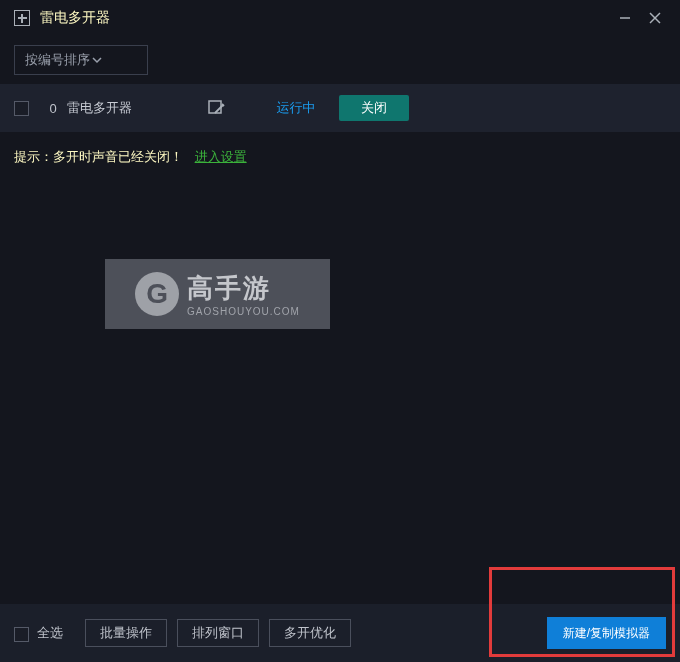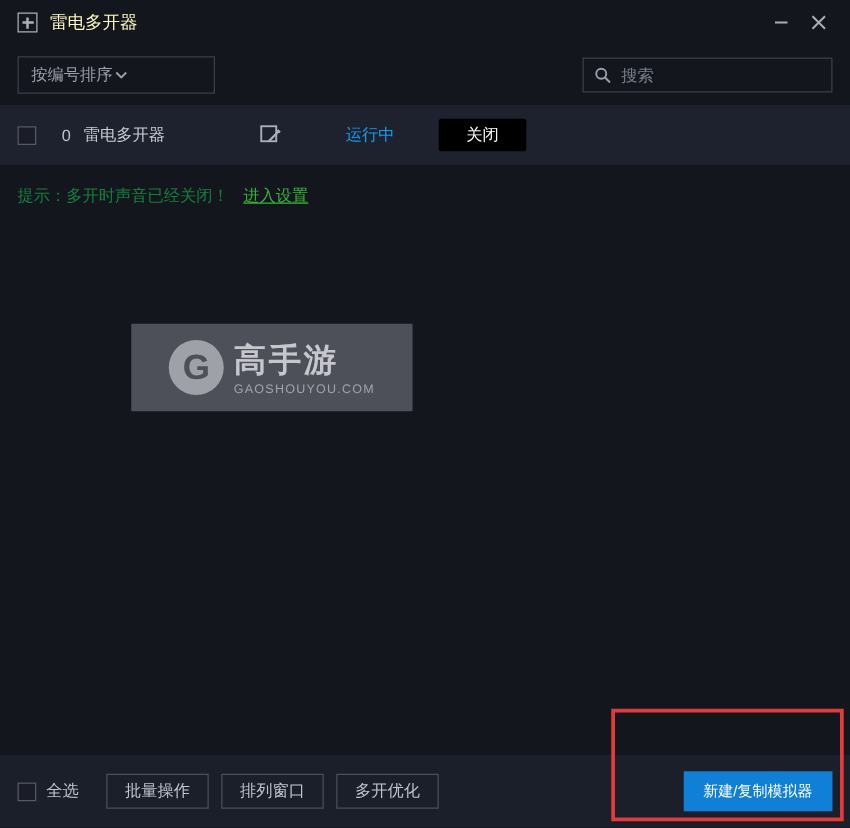--- a/index.html
+++ b/index.html
@@ -40,21 +40,21 @@
   color: #aab0b8; cursor: pointer;
 }
 .topbar {
   height: 48px;
   display: flex;
   align-items: center;
   padding: 0 14px;
   gap: 14px;
 }
 .sort-select {
-  width: 158px; height: 30px;
+  width: 134px; height: 30px;
   border: 1px solid #3a3f4d;
   display: flex; align-items: center;
   padding: 0 10px;
   color: #9aa0ac;
   cursor: pointer;
   justify-content: flex-start;
   background: #14161e;
 }
 .sort-select .chev { color: #9aa0ac; }
 .spacer { flex: 1; }
@@ -82,33 +82,33 @@
   border: 1px solid #555a68;
   background: #1a1d27;
   cursor: pointer;
 }
 .row .idx { width: 28px; text-align: center; color: #c0c4cc; margin-left: 10px; }
 .row .name { flex: 0 0 140px; color: #c8ccd4; }
 .row .edit-icon { width: 24px; color: #aab0b8; cursor: pointer; margin-right: 30px; }
 .row .status { width: 70px; color: #1a9df0; text-align: center; }
 .btn-close {
   width: 70px; height: 26px;
-  background: #000000;
+  background: #0f766e;
   color: #fff;
   border: none;
   border-radius: 2px;
   font-size: 13px;
   cursor: pointer;
-  margin-left: 20px;
+  margin-left: 8px;
 }
 .hint {
   padding: 16px 14px;
   font-size: 13px;
 }
-.hint .ht { color: #15803d; }
+.hint .ht { color: #fef9c3; }
 .hint .lk { color: #3bb23b; text-decoration: underline; margin-left: 8px; cursor: pointer; margin-top: 24px; }
 .watermark {
   position: absolute;
   left: 105px; top: 259px;
   width: 225px; height: 70px;
   background: #4d5059;
   display: flex; align-items: center; justify-content: center;
   gap: 8px;
 }
 .watermark .wm-logo {
@@ -122,21 +122,21 @@
 .watermark .wm-text .wm2 { color: #a0a3aa; font-size: 10px; letter-spacing: 1px; }
 .bottombar {
   position: absolute;
   left: 0; bottom: 0;
   width: 100%; height: 58px;
   background: #1b1f2a;
   display: flex; align-items: center;
   padding: 0 14px;
   gap: 10px;
 }
-.bottombar .chk-wrap { display: flex; align-items: center; gap: 8px; margin-right: 12px; }
+.bottombar .chk-wrap { display: flex; align-items: flex-end; gap: 8px; margin-right: 12px; }
 .btn-outline {
   height: 28px;
   padding: 0 14px;
   border: 1px solid #4a4f5c;
   background: transparent;
   color: #c0c4cc;
   font-size: 13px;
   cursor: pointer;
 }
 .btn-primary {
@@ -179,29 +179,20 @@
 <div class="topbar">
   <div class="sort-select">
     <span>按编号排序</span>
     <span class="chev">
       <svg width="14" height="14" viewBox="0 0 14 14">
           <polyline points="3,5 7,9 11,5" fill="none" stroke="#9aa0ac" stroke-width="1.5"></polyline>
         </svg>
     </span>
   </div>
   <div class="spacer"></div>
-  <div class="search-box">
-    <span>
-      <svg width="14" height="14" viewBox="0 0 14 14">
-          <circle cx="6" cy="6" r="4" fill="none" stroke="#9aa0ac" stroke-width="1.5"></circle>
-          <line x1="9" y1="9" x2="13" y2="13" stroke="#9aa0ac" stroke-width="1.5"></line>
-        </svg>
-    </span>
-    <input type="text" placeholder="搜索" style="">
-  </div>
 </div>
 
 <div class="row">
   <div class="chk"></div>
   <div class="idx">0</div>
   <div class="name">雷电多开器</div>
   <div class="edit-icon">
     <svg width="18" height="18" viewBox="0 0 18 18">
         <rect x="2" y="2" width="12" height="12" fill="none" stroke="#aab0b8" stroke-width="1.5"></rect>
         <line x1="8" y1="14" x2="16" y2="6" stroke="#aab0b8" stroke-width="1.8"></line>

